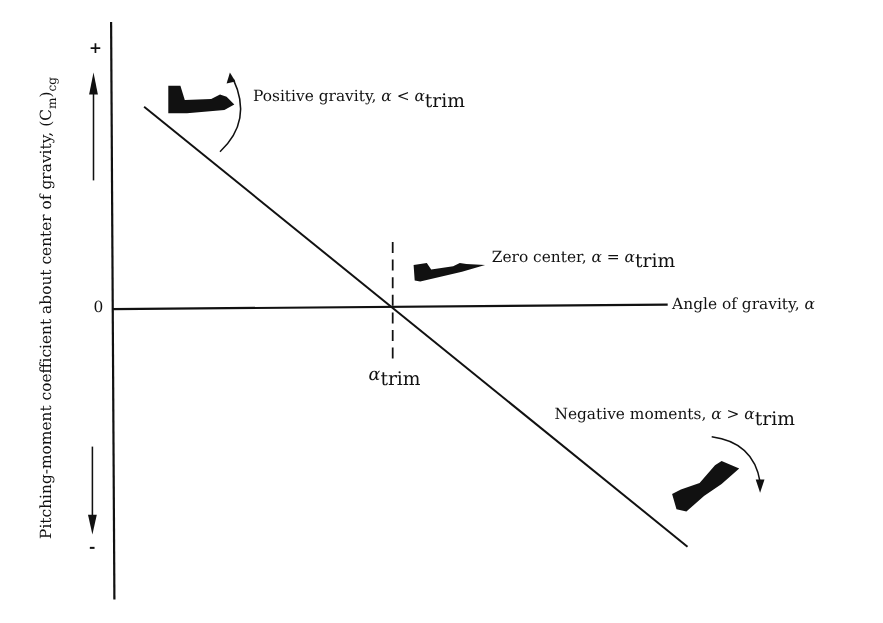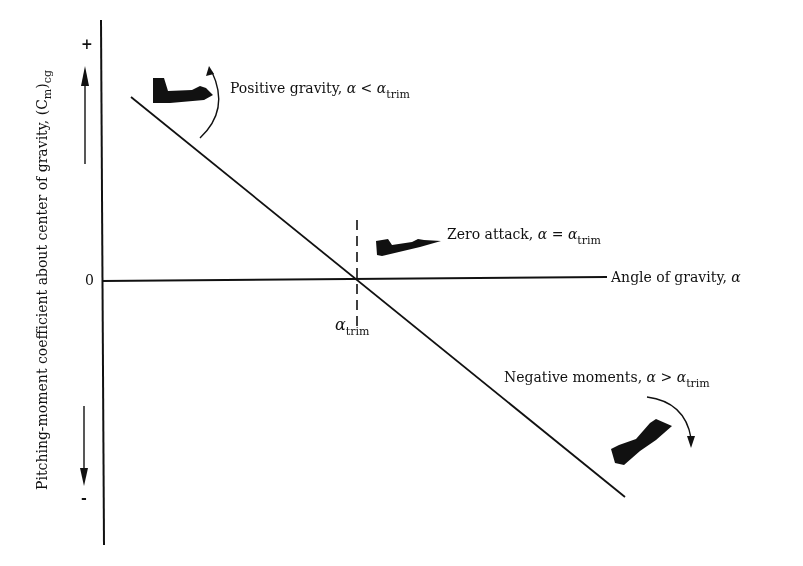--- a/index.html
+++ b/index.html
@@ -1,21 +1,21 @@
 <!DOCTYPE html>
 <html><head>
 <meta charset="utf-8">
 <style>
   html, body { margin:0; padding:0; background:#ffffff; }
   body { width:803px; height:566px; position:relative; overflow:hidden;
          font-family:"DejaVu Serif", "Liberation Serif", serif; color:#111; }
   #diagram { position:absolute; left:0; top:0; width:803px; height:566px; }
   .lbl { position:absolute; font-size:14px; white-space:nowrap; line-height:1; }
   .lbl .al { font-style:italic; }
-  .lbl sub { font-size:11px; vertical-align:-5px; }
+  .lbl sub { font-size:17px; vertical-align:-5px; }
   .ylabel { position:absolute; left:44px; top:280px; transform:translate(-50%,-50%) rotate(-90deg);
             font-size:14px; white-space:nowrap; }
   .ylabel sub { font-size:11px; vertical-align:-4px; }
   .tick { position:absolute; font-size:14px; }
 </style>
 </head>
 <body>
 
 <svg id="diagram" viewBox="0 0 803 566" xmlns="http://www.w3.org/2000/svg">
 
@@ -59,27 +59,27 @@
 </div>
 
 <div class="tick" style="left:81px;top:36px;font-size:14px;font-weight:bold;">+</div>
 <div class="tick" style="left:85px;top:272px;">0</div>
 <div class="tick" style="left:81px;top:490px;font-weight:bold;">-</div>
 
 <div class="lbl" style="left:611px;top:270px;">
   <span>Angle of gravity, </span><span class="al">α</span>
 </div>
 
-<div class="lbl" style="left:335px;top:317px;font-size:16px;">
+<div class="lbl" style="left:335px;top:332px;font-size:16px;">
   <span class="al">α</span><sub>trim</sub>
 </div>
 
 <div class="lbl" style="left:230px;top:81px;">
   <span>Positive gravity, </span><span class="al">α</span><span> &lt; </span><span class="al">α</span><sub>trim</sub>
 </div>
 
 <div class="lbl" style="left:447px;top:227px;">
-  <span>Zero attack, </span><span class="al">α</span><span> = </span><span class="al">α</span><sub>trim</sub>
+  <span>Zero center, </span><span class="al">α</span><span> = </span><span class="al">α</span><sub>trim</sub>
 </div>
 
 <div class="lbl" style="left:504px;top:370px;">
   <span>Negative moments, </span><span class="al">α</span><span> &gt; </span><span class="al">α</span><sub>trim</sub>
 </div>
 
 </body></html>

